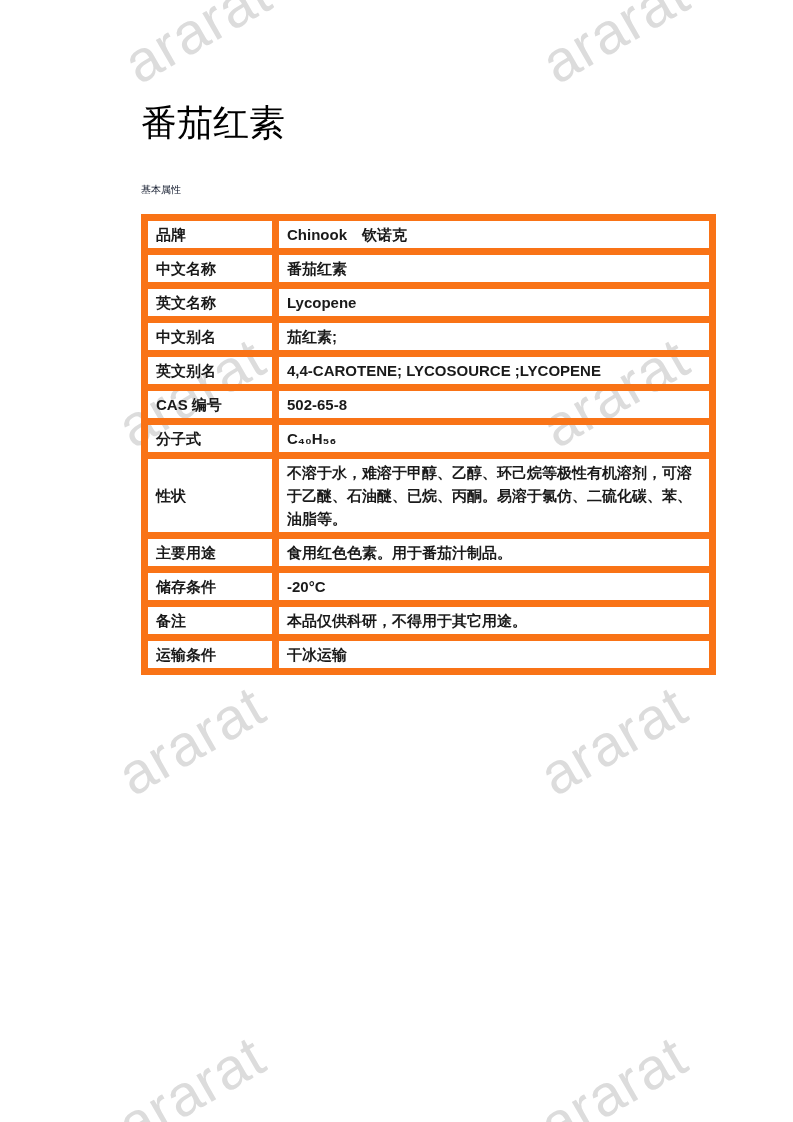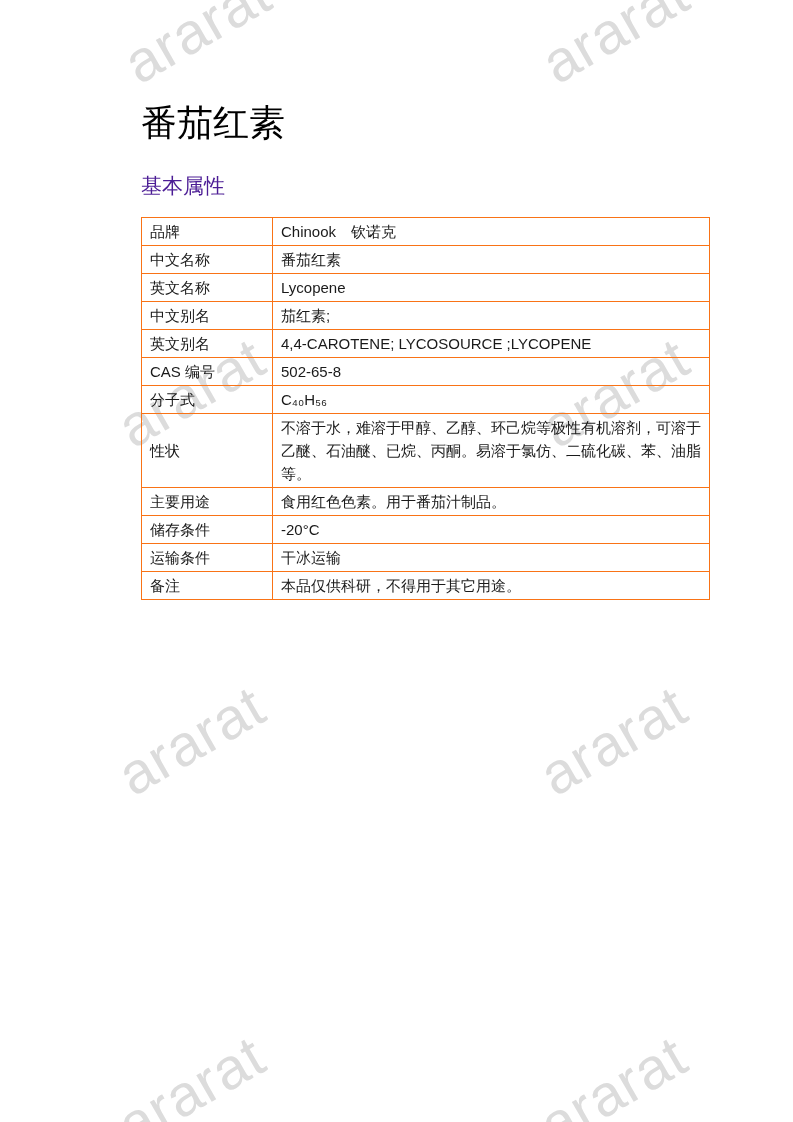--- a/index.html
+++ b/index.html
@@ -41,36 +41,36 @@
     width: 568px;
     padding-left: 28px;
   }
   .title {
     font-size: 36px;
     font-weight: 400;
     line-height: 1.15;
     color: #000000;
   }
   .section-label {
-    margin-top: 29px;
-    font-size: 21px;
-    color: #4c1d95;
+    margin-top: 40px;
+    font-size: 10px;
+    color: #0f172a;
   }
   table.props {
     margin-top: 17px;
     width: 568px;
     border-collapse: collapse;
     table-layout: fixed;
   }
   col.c1 { width: 131px; }
   col.c2 { width: 437px; }
   table.props th, table.props td {
-    border: 1px solid #f97316;
+    border: 7px solid #f97316;
     font-size: 15px;
-    font-weight: 400;
+    font-weight: 700;
     line-height: 23px;
     padding: 2px 8px;
     vertical-align: middle;
     text-align: left;
     color: #1a1a1a;
     background: transparent;
   }
   table.props tr { height: 27px; }
   td.value { text-align: justify; }
 </style>
@@ -143,24 +143,24 @@
     <th class="label">主要用途</th>
     <td class="value">食用红色色素。用于番茄汁制品。</td>
   </tr>
 
   <tr>
     <th class="label">储存条件</th>
     <td class="value">-20°C</td>
   </tr>
 
   <tr>
-    <th class="label">运输条件</th>
-    <td class="value">干冰运输</td>
+    <th class="label">备注</th>
+    <td class="value">本品仅供科研，不得用于其它用途。</td>
   </tr>
 
   <tr>
-    <th class="label">备注</th>
-    <td class="value">本品仅供科研，不得用于其它用途。</td>
+    <th class="label">运输条件</th>
+    <td class="value">干冰运输</td>
   </tr>
 </tbody>
     </table>
   </div>
 </div>
 
 </body></html>

